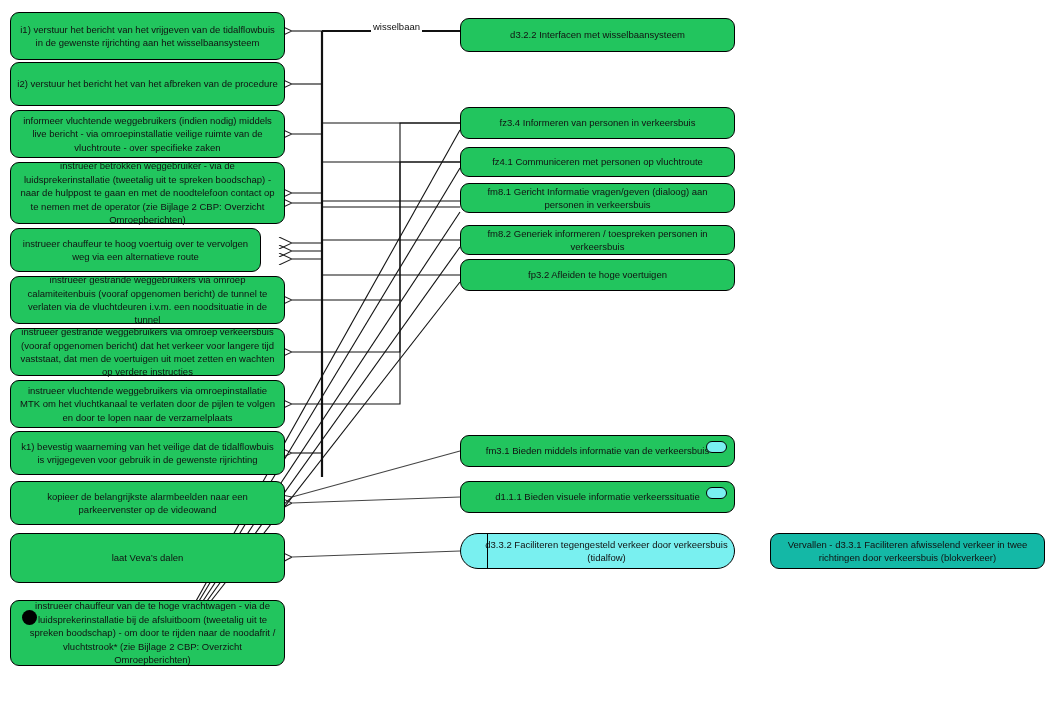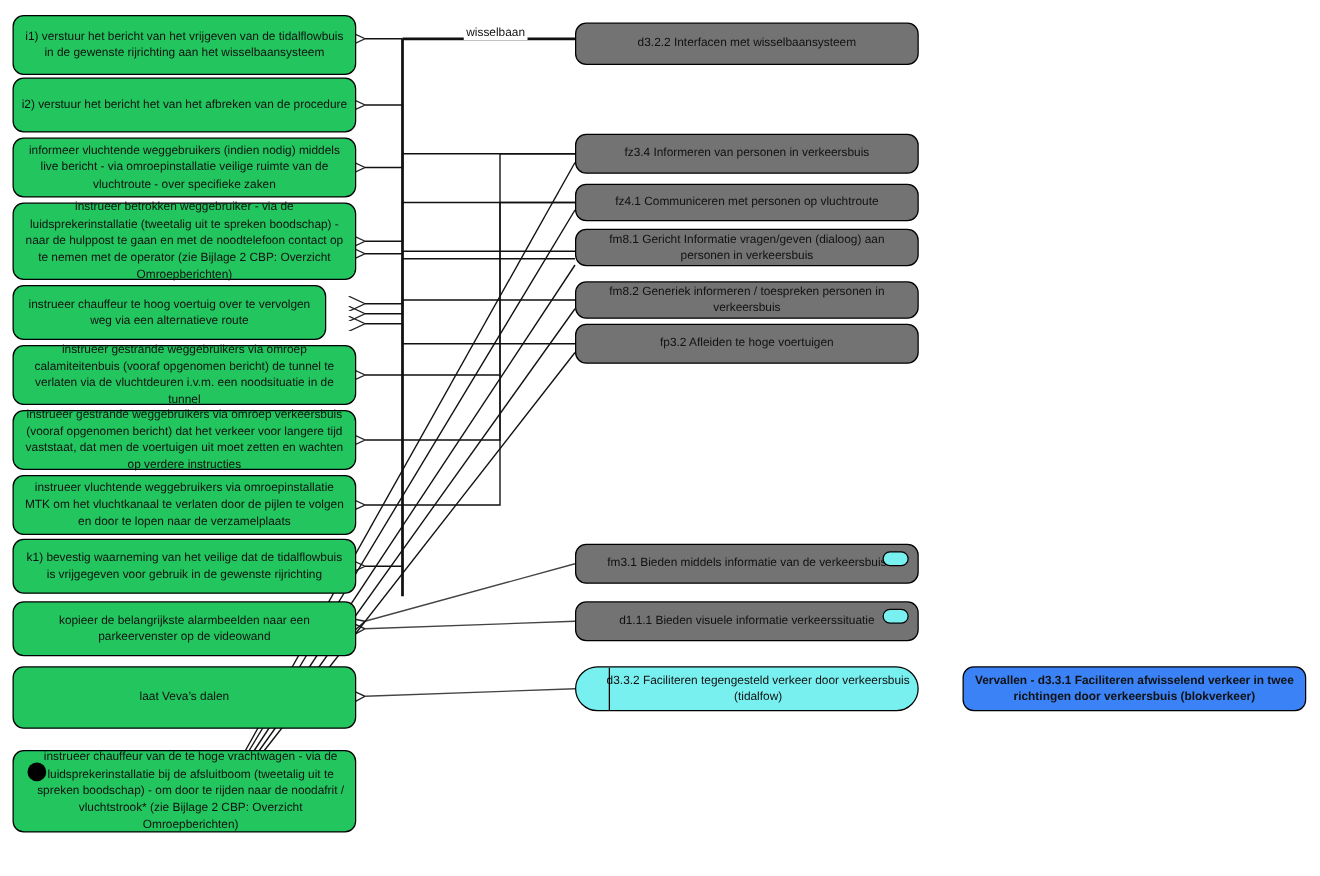--- a/index.html
+++ b/index.html
@@ -31,29 +31,28 @@
     text-align:center;
     border:1px solid #000000;
     border-radius:9px;
     font-size:9.5px;
     line-height:1.42;
     color:#111111;
     padding:3px 6px;
     z-index:3;
   }
   .node.yellow{ background:#22c55e; }
-  .node.cyan{ background:#737373; }
+  .node.cyan{ background:#22c55e; }
   .node.cyan-pill{
     background:#79f0f0;
     border-radius:26px;
   }
   .node.cyan-outline{
-    background:#3b82f6;
+    background:#14b8a6;
     border-radius:9px;
-    font-weight:bold;
   }
   .node .label{ display:block; width:100%; }
   .corner-pill{
     position:absolute;
     right:7px;
     top:5px;
     width:19px;
     height:10px;
     border:1px solid #000000;
     border-radius:6px;

